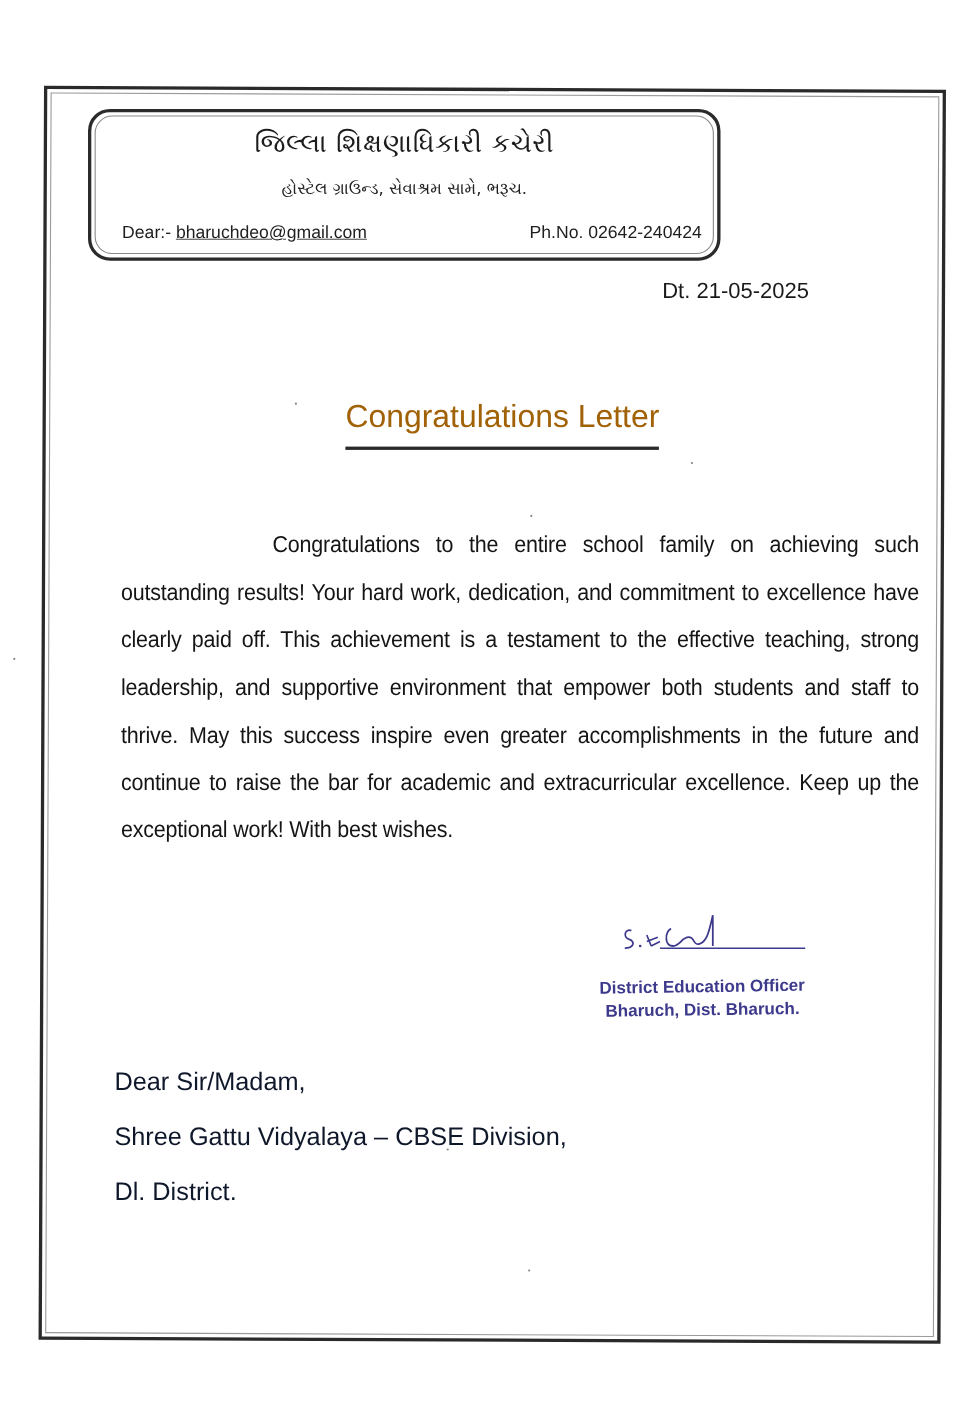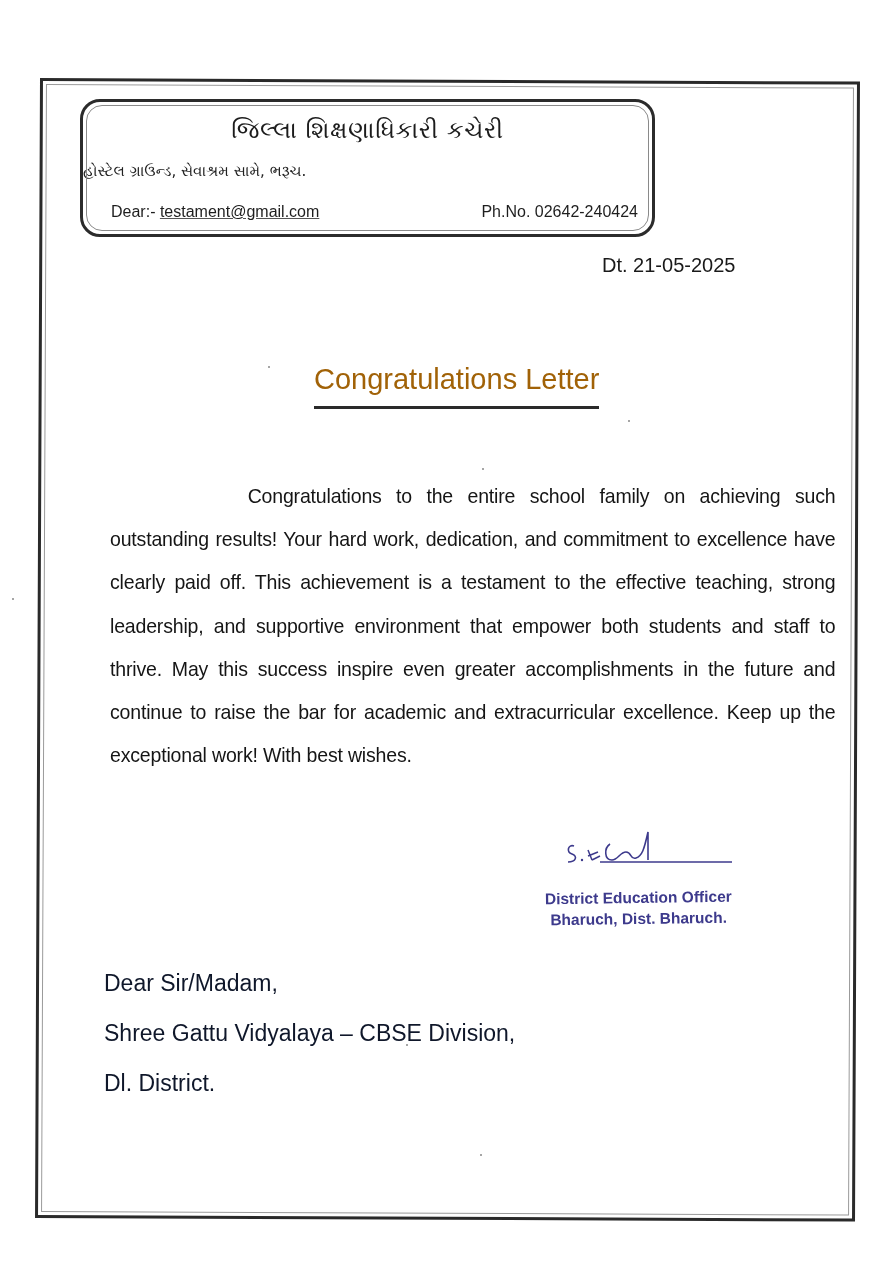--- a/index.html
+++ b/index.html
@@ -58,20 +58,21 @@
       font-family: "DejaVu Sans", sans-serif;
       font-size: 24px;
       color: #1c1c1c;
       letter-spacing: 0.5px;
     }
     .office-address {
       position: absolute;
       left: 0;
       right: 0;
       top: 60px;
+      text-align: center;
       font-family: "DejaVu Sans", sans-serif;
       font-size: 15px;
       color: #222;
     }
     .contact-row {
       position: absolute;
       left: 28px;
       right: 14px;
       top: 101px;
       display: flex;
@@ -157,21 +158,21 @@
 <body>
 
 <div class="outer-frame"></div>
 
 <div class="header-box">
   <div class="office-title">જિલ્લા શિક્ષણાધિકારી કચેરી</div>
   <div class="office-address">હોસ્ટેલ ગ્રાઉન્ડ, સેવાશ્રમ સામે, ભરૂચ.</div>
   <div class="contact-row">
     <span>
       <span>Dear:-</span>
-      <span class="email-link">testament@gmail.com</span>
+      <span class="email-link">bharuchdeo@gmail.com</span>
     </span>
     <span>
       <span>Ph.No.</span>
       <span>02642-240424</span>
     </span>
   </div>
 </div>
 
 <div class="date-line">Dt. 21-05-2025</div>
 

